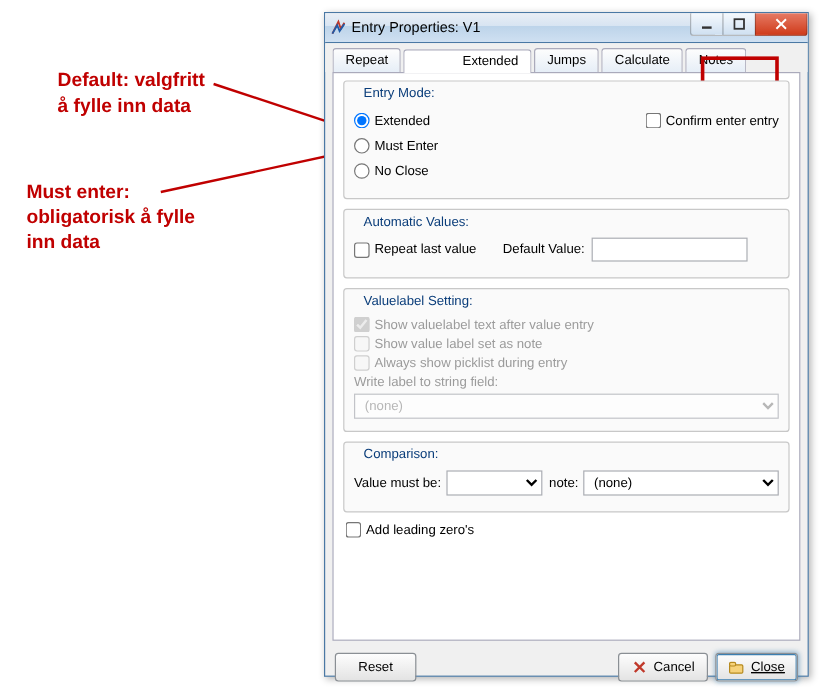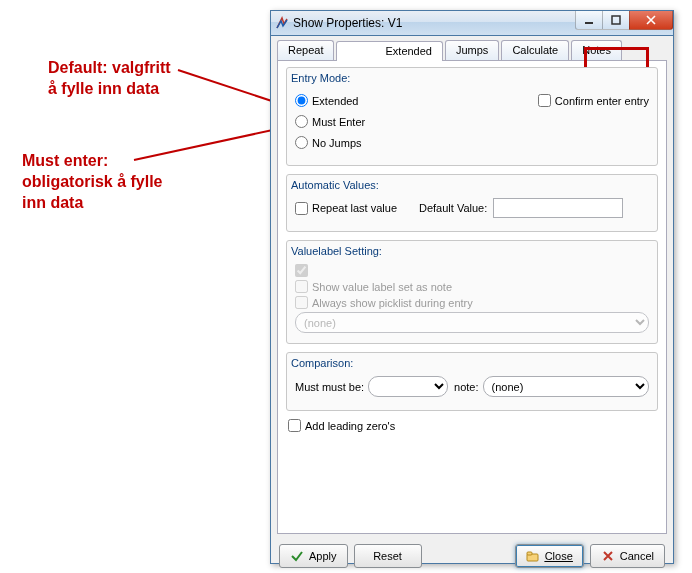--- a/index.html
+++ b/index.html
@@ -95,32 +95,32 @@
   }
   .group {
     border: 1px solid #c8c8c8;
     border-radius: 3px;
     background: #fafafa;
     padding: 20px 8px 10px 8px;
     margin-bottom: 8px;
     position: relative;
   }
   .group-title {
-    position: absolute; top: 4px; left: 4px;
+    position: absolute; top: 4px; left: 16px;
     color: #0a3d7a; font-size: 11px;
   }
   .row { display: flex; align-items: center; margin: 3px 0; }
   .radio, .check { margin: 0 4px 0 0; }
   .disabled { color: #9b9b9b; }
   select, input[type=text] {
     font-family: inherit; font-size: 11px;
     border: 1px solid #abadb3; background: #fff;
     height: 20px; box-sizing: border-box; padding: 0 4px;
   }
-  select { height: 21px; border-radius: 10px; }
+  select { height: 21px; }
   .footer {
     display: flex; gap: 6px;
     padding: 4px 8px 8px 8px;
   }
   .btn {
     height: 24px;
     min-width: 68px;
     border: 1px solid #8a8f94;
     border-radius: 3px;
     background: linear-gradient(to bottom,#fdfdfd,#e3e3e3);
@@ -151,21 +151,21 @@
 </svg>
 
 <div class="window">
   <div class="titlebar">
     <span class="titleicon">
       <svg width="14" height="14">
           <path d="M2 12 L7 2 L9 8 L12 3" stroke="#c0392b" stroke-width="1.5" fill="none"></path>
           <path d="M2 12 L6 5 L8 10 L12 4" stroke="#1e5aa8" stroke-width="1.5" fill="none"></path>
         </svg>
     </span>
-    <span class="titletext">Show Properties: V1</span>
+    <span class="titletext">Entry Properties: V1</span>
     <div class="winbtns">
       <div class="winbtn min">
           <svg width="10" height="10">
             <rect x="1" y="7" width="8" height="2" fill="#333"></rect>
           </svg>
         </div>
       <div class="winbtn">
           <svg width="10" height="10">
             <rect x="1" y="1" width="8" height="8" fill="none" stroke="#333" stroke-width="1.5"></rect>
           </svg>
@@ -196,21 +196,21 @@
           <label class="row">
             <input type="radio" class="radio" name="em" checked="" style="">
             <span>Extended</span>
           </label>
           <label class="row">
             <input type="radio" class="radio" name="em" style="">
             <span>Must Enter</span>
           </label>
           <label class="row">
             <input type="radio" class="radio" name="em" style="">
-            <span>No Jumps</span>
+            <span>No Close</span>
           </label>
         </div>
         <div style="flex:1"></div>
         <label class="row" style="align-self:flex-start;">
           <input type="checkbox" class="check" style="">
           <span>Confirm enter entry</span>
         </label>
       </div>
     </div>
 
@@ -225,38 +225,40 @@
         <span>Default Value:</span>
         <div style="width:6px;"></div>
         <input type="text" style="width: 130px;" value="">
       </div>
     </div>
 
     <div class="group">
       <div class="group-title">Valuelabel Setting:</div>
       <label class="row disabled">
         <input type="checkbox" class="check" checked="" disabled="" style="">
+        <span>Show valuelabel text after value entry</span>
       </label>
       <label class="row disabled">
         <input type="checkbox" class="check" disabled="" style="">
         <span>Show value label set as note</span>
       </label>
       <label class="row disabled">
         <input type="checkbox" class="check" disabled="" style="">
         <span>Always show picklist during entry</span>
       </label>
+      <div class="row disabled" style="margin-top:4px;">Write label to string field:</div>
       <select disabled="" style="width:100%;" class="disabled">
         <option>(none)</option>
       </select>
     </div>
 
     <div class="group">
       <div class="group-title">Comparison:</div>
       <div class="row">
-        <span>Must must be:</span>
+        <span>Value must be:</span>
         <div style="width:4px;"></div>
         <select style="width:80px;">
           <option></option>
         </select>
         <div style="width:6px;"></div>
         <span>note:</span>
         <div style="width:4px;"></div>
         <select style="flex:1;">
           <option>(none)</option>
         </select>
@@ -265,42 +267,34 @@
 
     <label class="row" style="margin:2px 0 0 2px;">
       <input type="checkbox" class="check" style="">
       <span>Add leading zero's</span>
     </label>
 
   </div>
 
   <div class="footer">
     <div class="btn">
+      <span>Reset</span>
+    </div>
+    <div class="spacer"></div>
+    <div class="btn">
       <span class="bicon">
-          <svg width="14" height="14">
-            <path d="M2 7 L6 11 L12 3" stroke="#2a8a2a" stroke-width="2" fill="none"></path>
+          <svg width="12" height="12">
+            <path d="M2 2 L10 10 M10 2 L2 10" stroke="#c0392b" stroke-width="2"></path>
           </svg>
         </span>
-      <span>Apply</span>
-    </div>
-    <div class="btn">
-      <span>Reset</span>
-    </div>
-    <div class="spacer"></div>
+      <span>Cancel</span>
+    </div>
     <div class="btn default">
       <span class="bicon">
           <svg width="13" height="11">
             <rect x="1" y="3" width="11" height="7" rx="1" fill="#f6d27a" stroke="#b68a1e"></rect>
             <rect x="1" y="1" width="5" height="3" rx="1" fill="#f6d27a" stroke="#b68a1e"></rect>
           </svg>
         </span>
       <span style="text-decoration: underline; text-decoration-color:#000;"><span style="text-decoration:underline">Close</span></span>
     </div>
-    <div class="btn">
-      <span class="bicon">
-          <svg width="12" height="12">
-            <path d="M2 2 L10 10 M10 2 L2 10" stroke="#c0392b" stroke-width="2"></path>
-          </svg>
-        </span>
-      <span>Cancel</span>
-    </div>
   </div>
 </div>
 
 </body></html>

